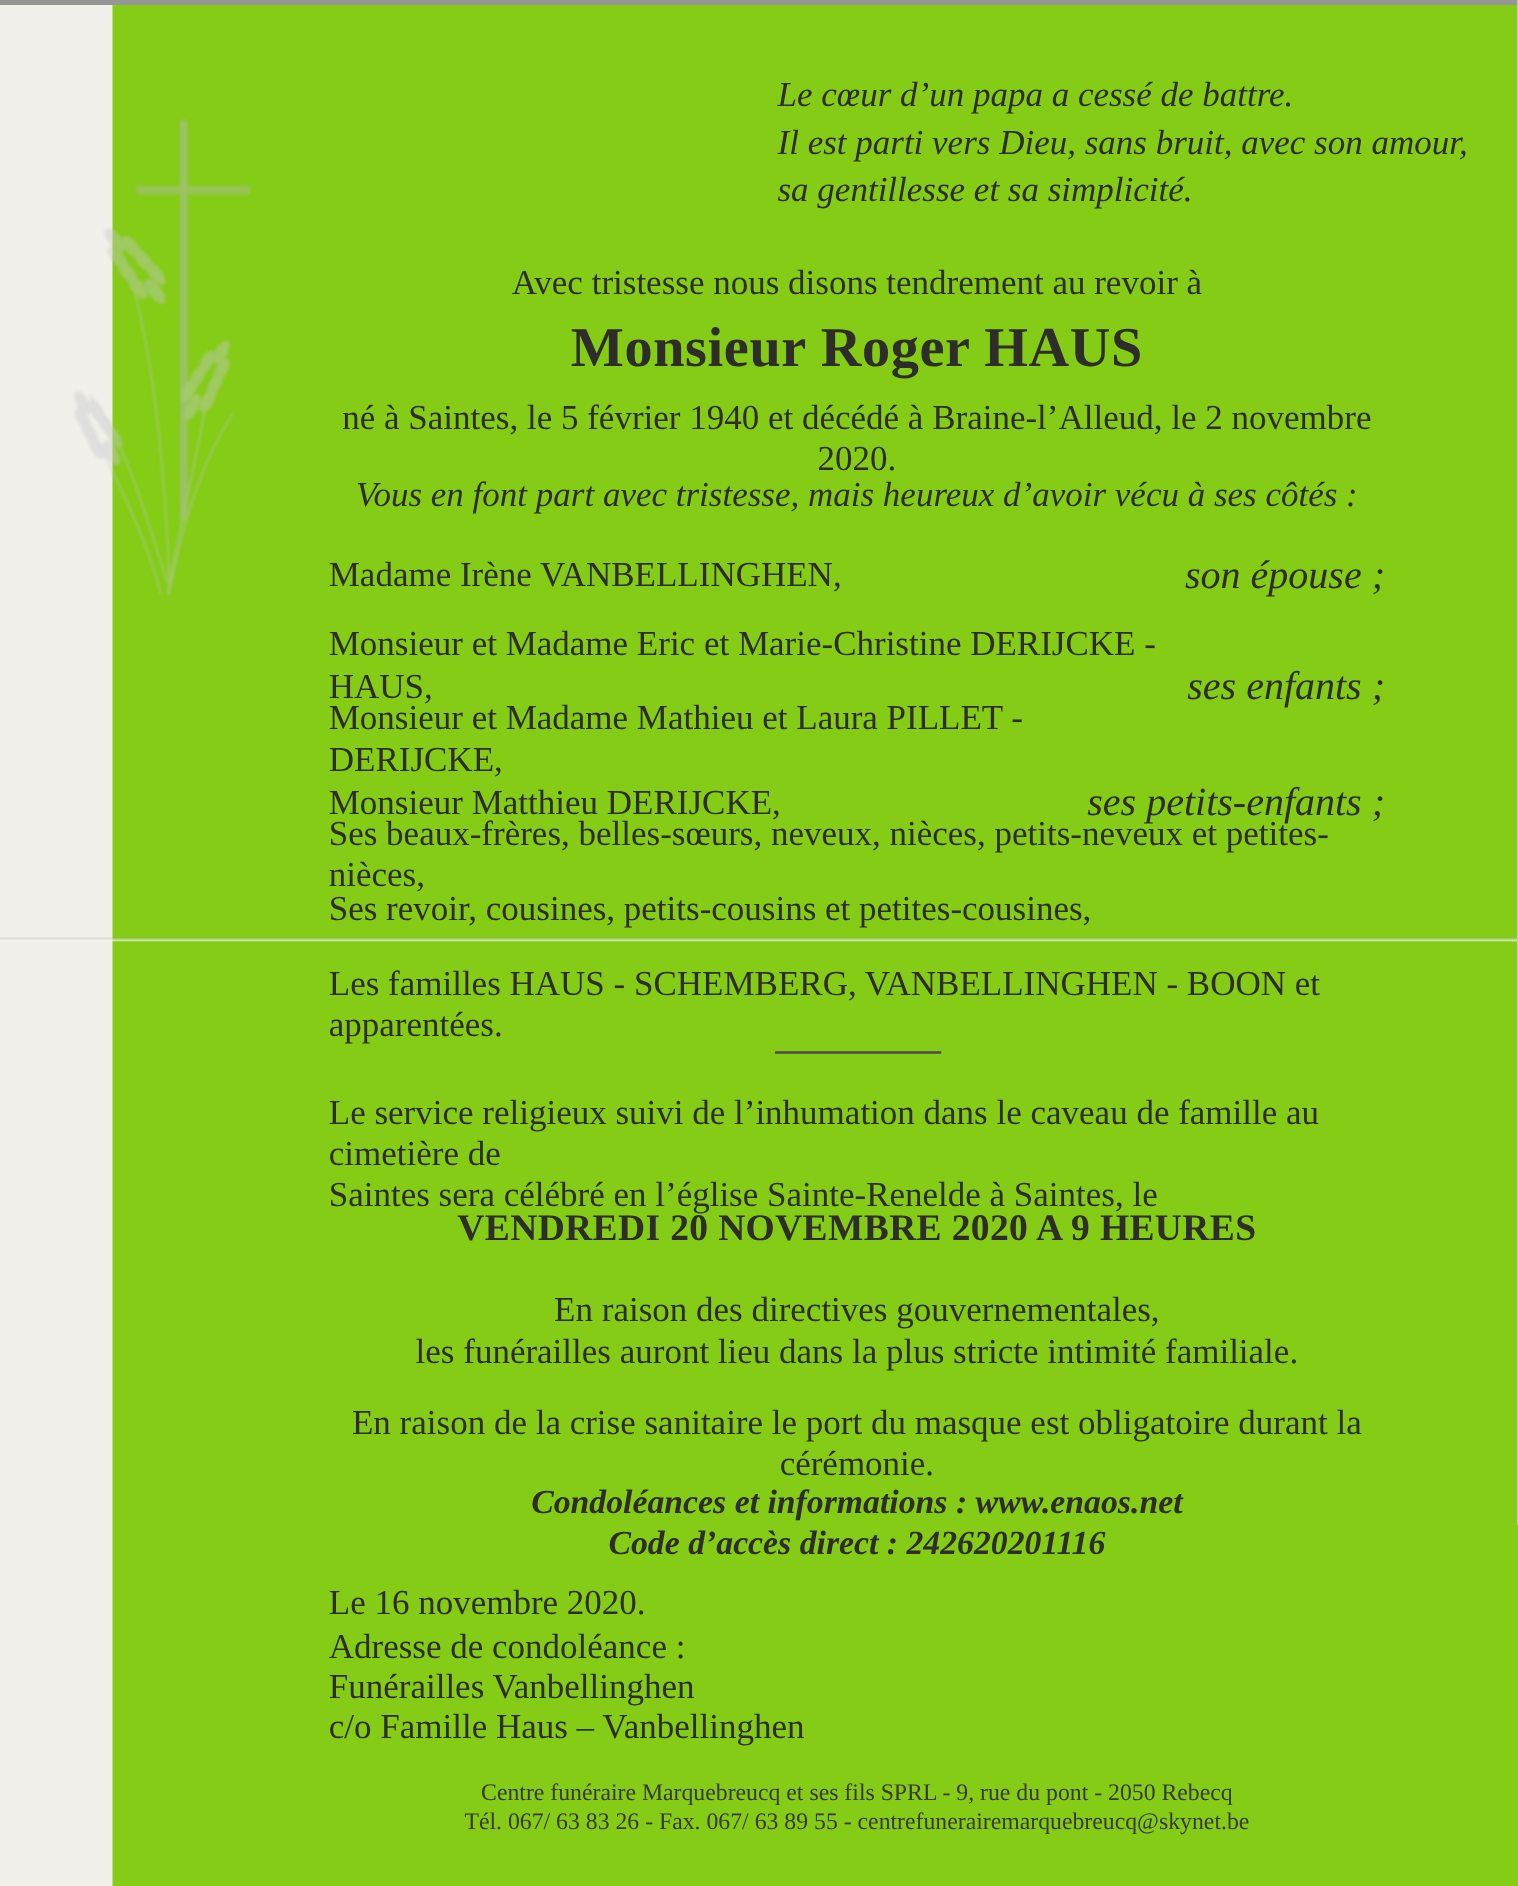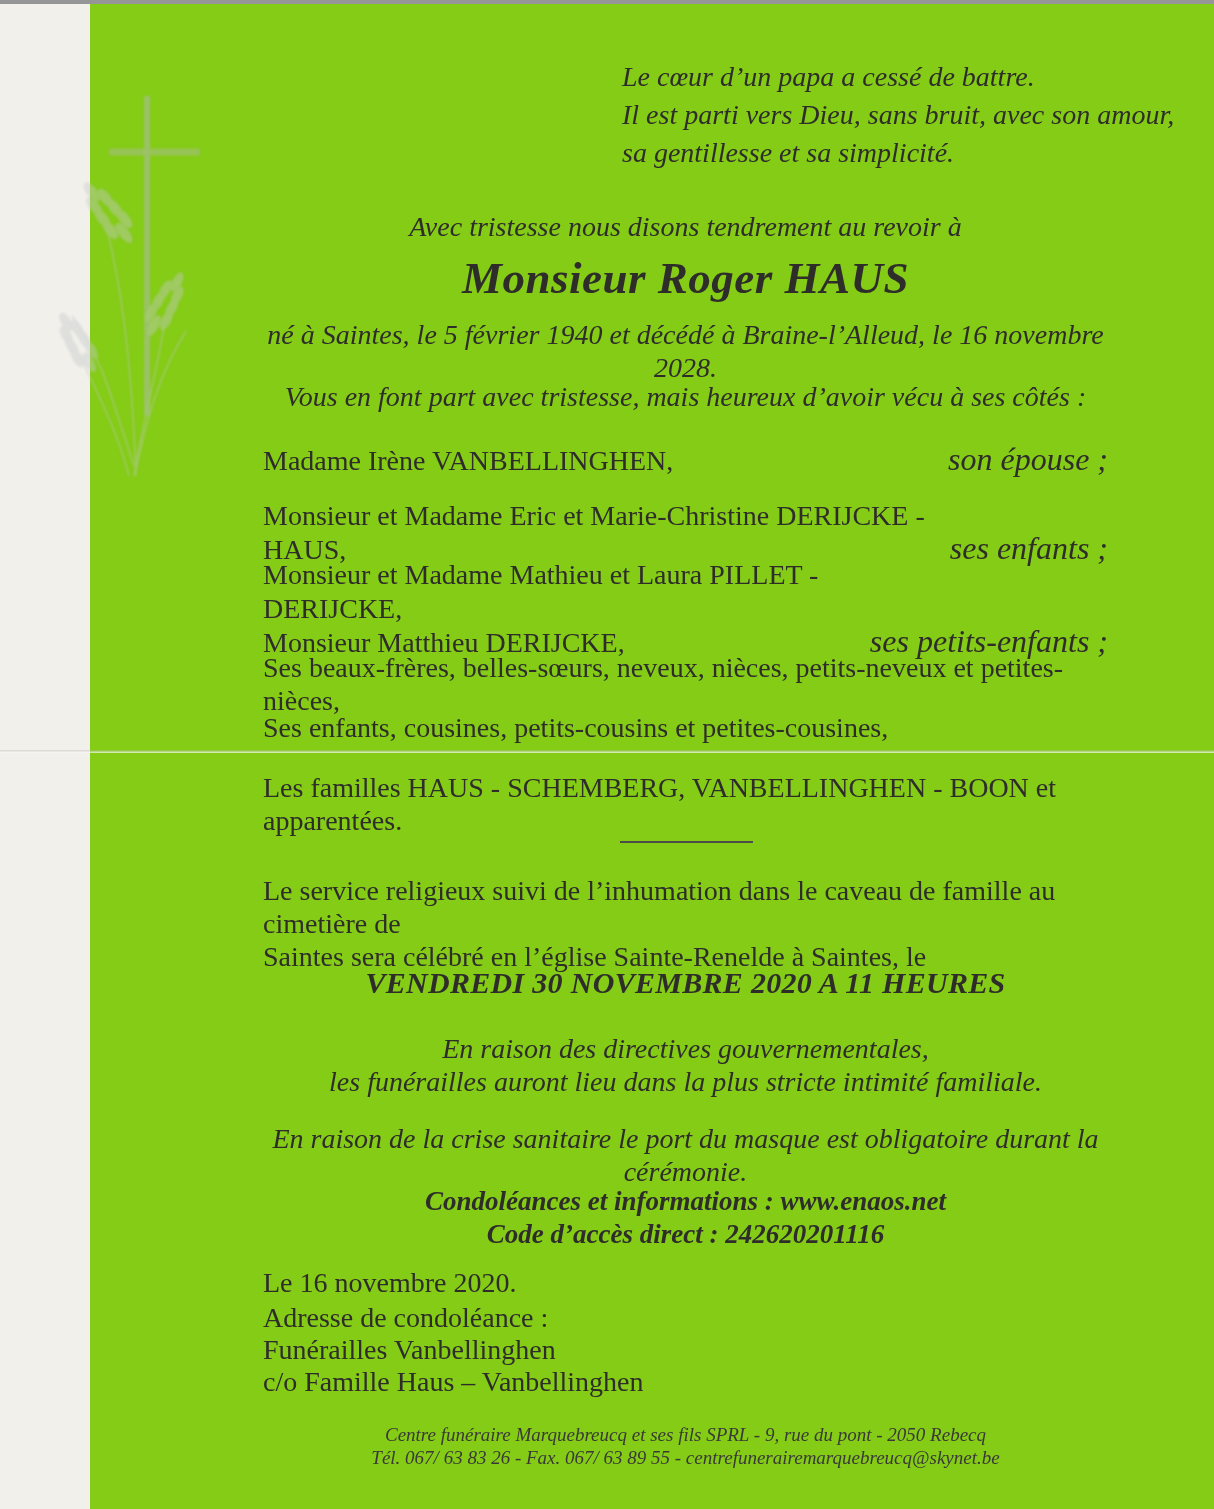--- a/index.html
+++ b/index.html
@@ -13,21 +13,21 @@
     color:#2e2d2a;
     overflow:hidden;
   }
   .scan-edge{position:absolute;top:0;left:0;width:100%;height:4px;background:#969696;}
   .left-strip{position:absolute;top:4px;left:0;width:90px;height:1505px;background:#f1f0ea;}
   .fold-line{position:absolute;left:0;top:750px;width:100%;height:3px;
     background:linear-gradient(to bottom,rgba(150,148,140,.30),rgba(255,255,255,.75));}
   .watermark{position:absolute;left:14px;top:74px;width:228px;height:412px;opacity:.5;}
   .abs{position:absolute;}
   .col{left:263px;width:845px;}
-  .center{text-align:center;font-style:italic;}
+  .center{text-align:center;}
   .body-text{font-size:28px;line-height:33px;}
   .quote{left:622px;top:58px;width:560px;font-size:28px;line-height:38px;font-style:italic;}
   .name{font-size:45px;font-weight:bold;letter-spacing:.5px;}
   .announce{font-style:italic;}
   .fam-row{display:flex;justify-content:space-between;align-items:flex-end;}
   .fam-name{font-size:28px;line-height:34px;}
   .fam-rel{font-size:32px;font-style:italic;white-space:nowrap;}
   .divider{left:620px;top:841px;width:133px;height:2px;background:#4d4c49;}
   .heading{font-size:30px;font-weight:bold;letter-spacing:.3px;}
   .cond{font-size:27px;font-weight:bold;font-style:italic;}
@@ -81,21 +81,21 @@
   <div class="abs quote">
     <div>Le cœur d’un papa a cessé de battre.</div>
     <div>Il est parti vers Dieu, sans bruit, avec son amour,</div>
     <div>sa gentillesse et sa simplicité.</div>
   </div>
 
   <div class="abs col center body-text" style="top:210px">Avec tristesse nous disons tendrement au revoir à</div>
 
   <div class="abs col center name" style="top:252px">Monsieur Roger HAUS</div>
 
-  <div class="abs col center body-text" style="top:318px">né à Saintes, le 5 février 1940 et décédé à Braine-l’Alleud, le 16 novembre 2028.</div>
+  <div class="abs col center body-text" style="top:318px">né à Saintes, le 5 février 1940 et décédé à Braine-l’Alleud, le 2 novembre 2020.</div>
 
   <div class="abs col center body-text announce" style="top:380px">Vous en font part avec tristesse, mais heureux d’avoir vécu à ses côtés :</div>
 
   <div class="abs col fam-row" style="top:441px">
     <span class="fam-name">Madame Irène VANBELLINGHEN,</span>
     <span class="fam-rel">son épouse ;</span>
   </div>
 
   <div class="abs col fam-row" style="top:499px">
     <span class="fam-name">Monsieur et Madame Eric et Marie-Christine DERIJCKE - HAUS,</span>
@@ -105,32 +105,32 @@
   <div class="abs col fam-row" style="top:558px">
     <span class="fam-name">
       <span style="display:block">Monsieur et Madame Mathieu et Laura PILLET - DERIJCKE,</span>
       <span style="display:block">Monsieur Matthieu DERIJCKE,</span>
     </span>
     <span class="fam-rel">ses petits-enfants ;</span>
   </div>
 
   <div class="abs col body-text" style="top:651px">Ses beaux-frères, belles-sœurs, neveux, nièces, petits-neveux et petites-nièces,</div>
 
-  <div class="abs col body-text" style="top:711px">Ses enfants, cousines, petits-cousins et petites-cousines,</div>
+  <div class="abs col body-text" style="top:711px">Ses revoir, cousines, petits-cousins et petites-cousines,</div>
 
   <div class="abs col body-text" style="top:771px">Les familles HAUS - SCHEMBERG, VANBELLINGHEN - BOON et apparentées.</div>
 
   <div class="abs divider"></div>
 
   <div class="abs col body-text" style="top:874px">
     <div>Le service religieux suivi de l’inhumation dans le caveau de famille au cimetière de</div>
     <div>Saintes sera célébré en l’église Sainte-Renelde à Saintes, le</div>
   </div>
 
-  <div class="abs col center heading" style="top:966px">VENDREDI 30 NOVEMBRE 2020 A 11 HEURES</div>
+  <div class="abs col center heading" style="top:966px">VENDREDI 20 NOVEMBRE 2020 A 9 HEURES</div>
 
   <div class="abs col center body-text" style="top:1032px">
     <div>En raison des directives gouvernementales,</div>
     <div>les funérailles auront lieu dans la plus stricte intimité familiale.</div>
   </div>
 
   <div class="abs col center body-text" style="top:1122px">En raison de la crise sanitaire le port du masque est obligatoire durant la cérémonie.</div>
 
   <div class="abs col center cond" style="top:1186px">Condoléances et informations : www.enaos.net</div>
   <div class="abs col center cond" style="top:1219px">Code d’accès direct : 242620201116</div>

